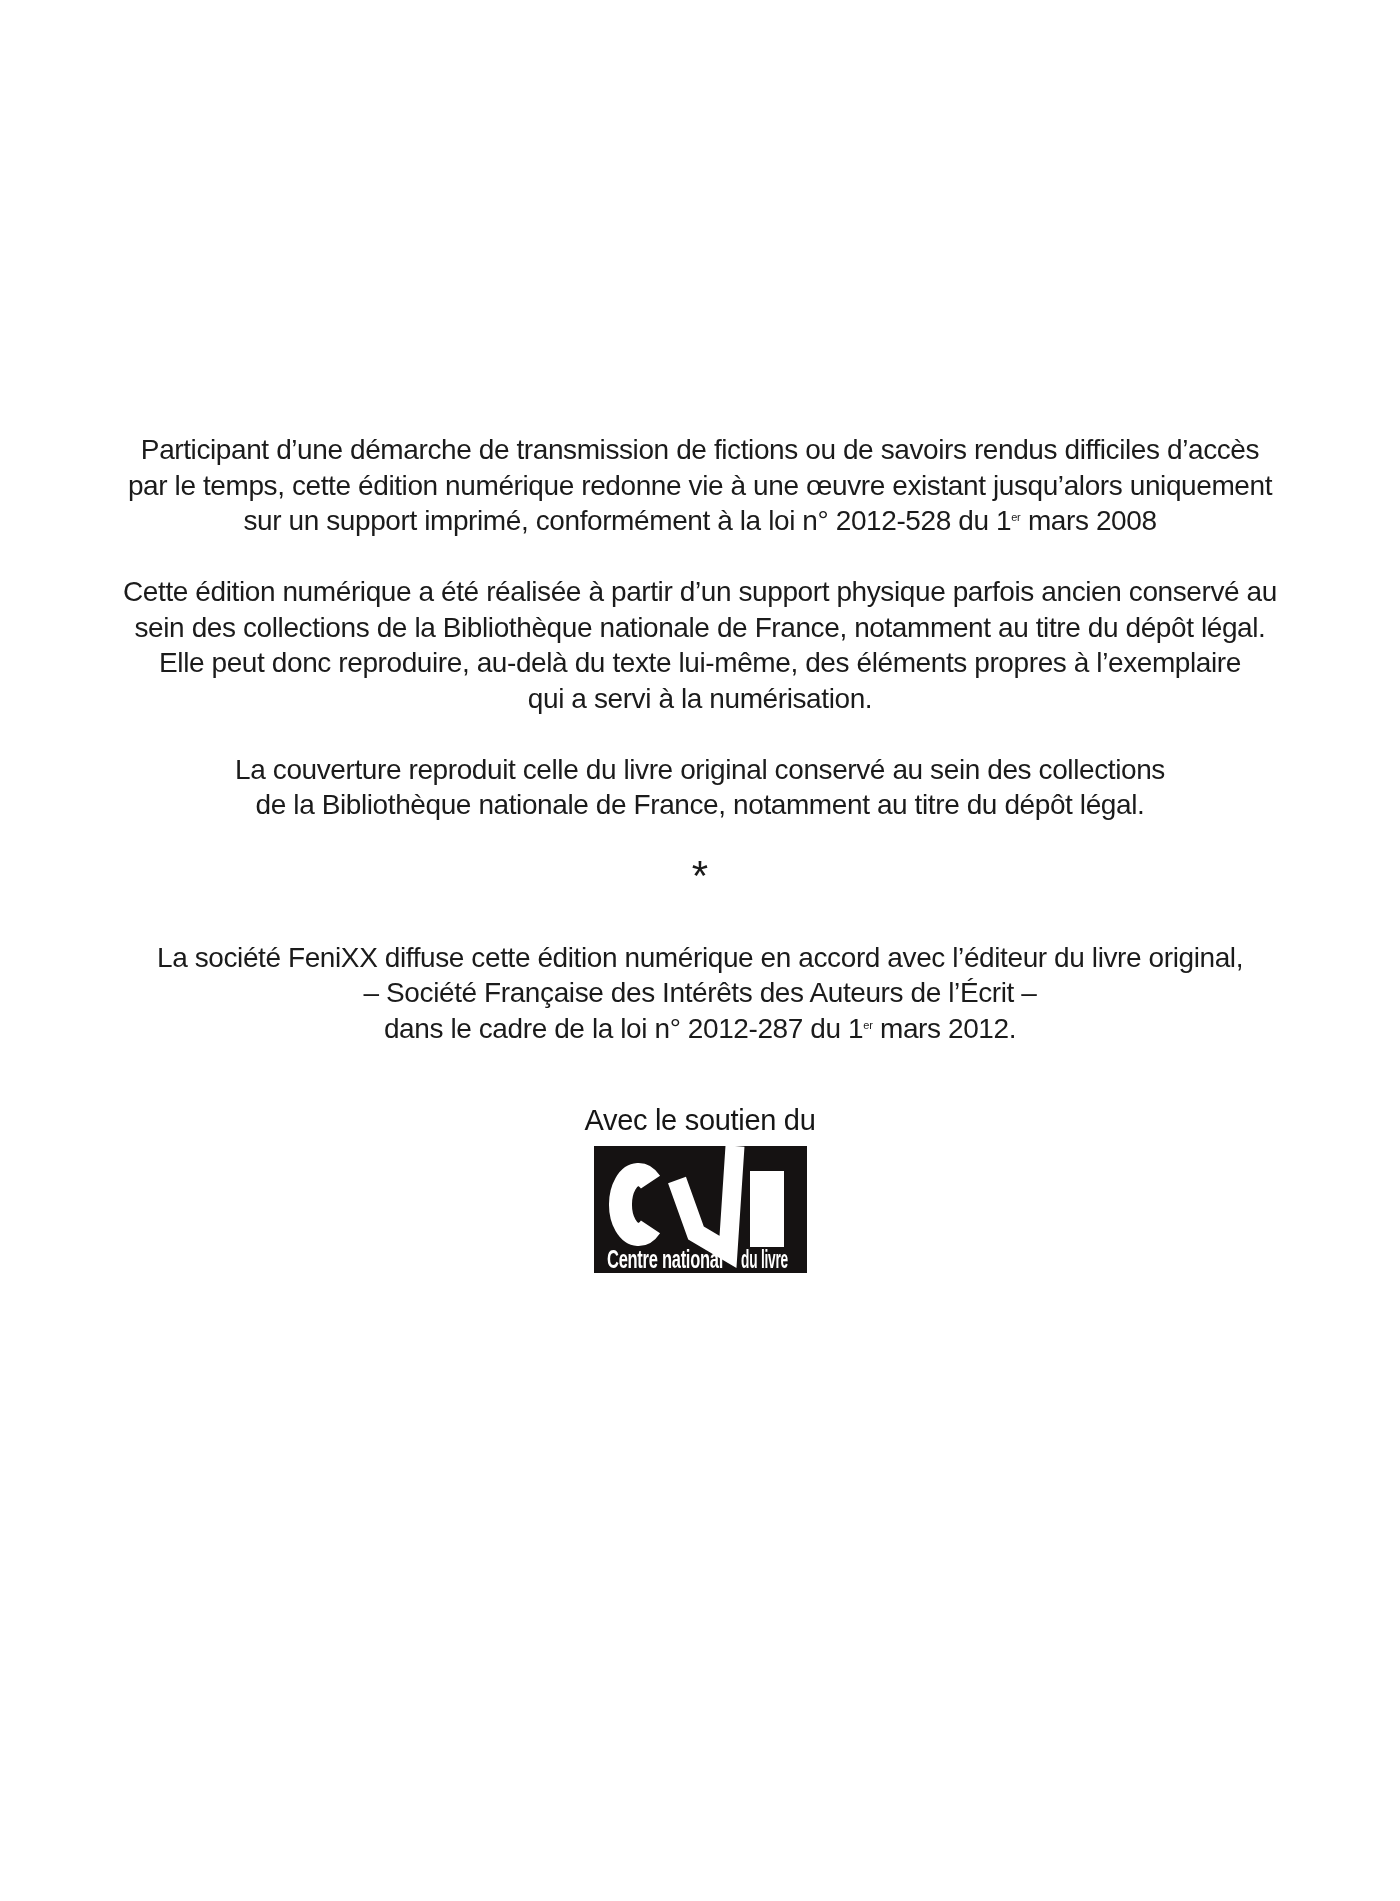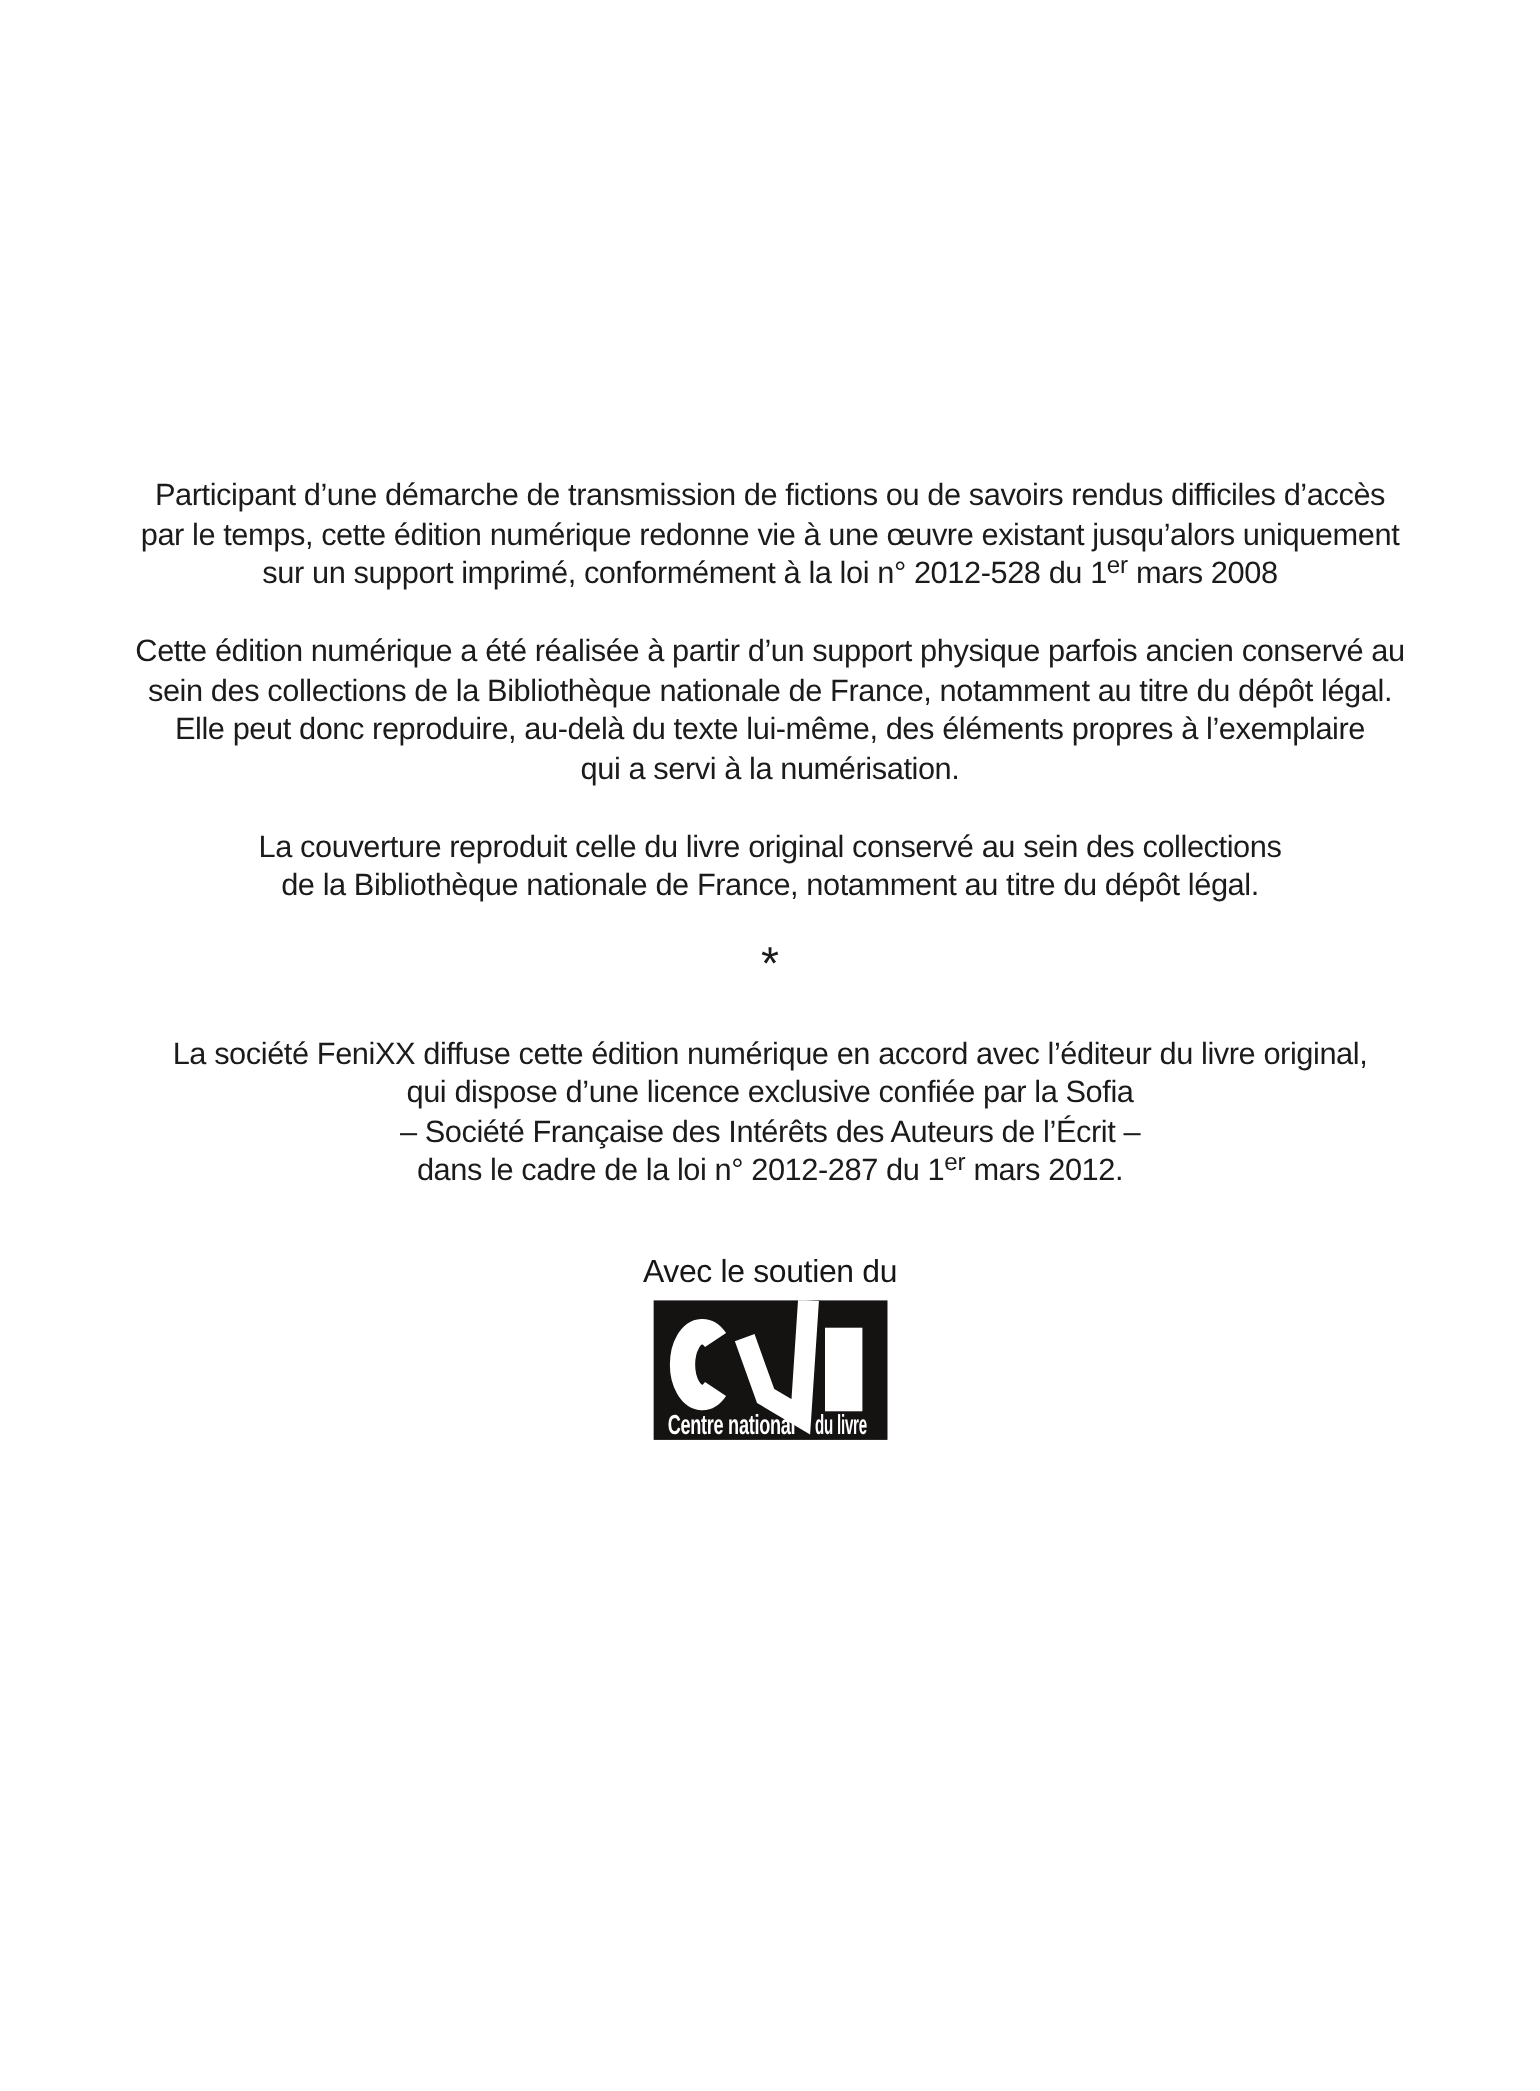--- a/index.html
+++ b/index.html
@@ -25,21 +25,21 @@
     text-align: center;
     font-size: 28px;
     line-height: 35.5px;
     letter-spacing: -0.4px;
   }
   p.para {
     margin: 0 0 35.5px 0;
   }
   .ln { display: block; }
   sup.ord {
-    font-size: 22px;
+    font-size: 11px;
     line-height: 0;
     vertical-align: 9px;
     letter-spacing: -0.2px;
   }
   p.sep {
     margin: 0 0 46px 0;
     font-size: 42px;
     line-height: 35.5px;
     letter-spacing: 0;
   }
@@ -87,21 +87,20 @@
 
     <p class="para">
       <span class="ln">La couverture reproduit celle du livre original conservé au sein des collections</span>
       <span class="ln">de la Bibliothèque nationale de France, notamment au titre du dépôt légal.</span>
     </p>
 
     <p class="sep">*</p>
 
     <p class="para">
       <span class="ln">La société FeniXX diffuse cette édition numérique en accord avec l’éditeur du livre original,</span>
-      <span class="ln">qui dispose d’une licence exclusive confiée par la Sofia</span>
       <span class="ln">– Société Française des Intérêts des Auteurs de l’Écrit –</span>
       <span class="ln"><span>dans le cadre de la loi n° 2012-287 du 1</span><sup class="ord">er</sup><span> mars 2012.</span></span>
     </p>
 
     <div class="support">Avec le soutien du</div>
 
     <div class="logo-wrap">
       <span class="sr-only">CNL</span>
       <svg width="213" height="127" viewBox="0 0 213 127" xmlns="http://www.w3.org/2000/svg">
         <rect x="0" y="0" width="213" height="127" fill="#151212"></rect>

